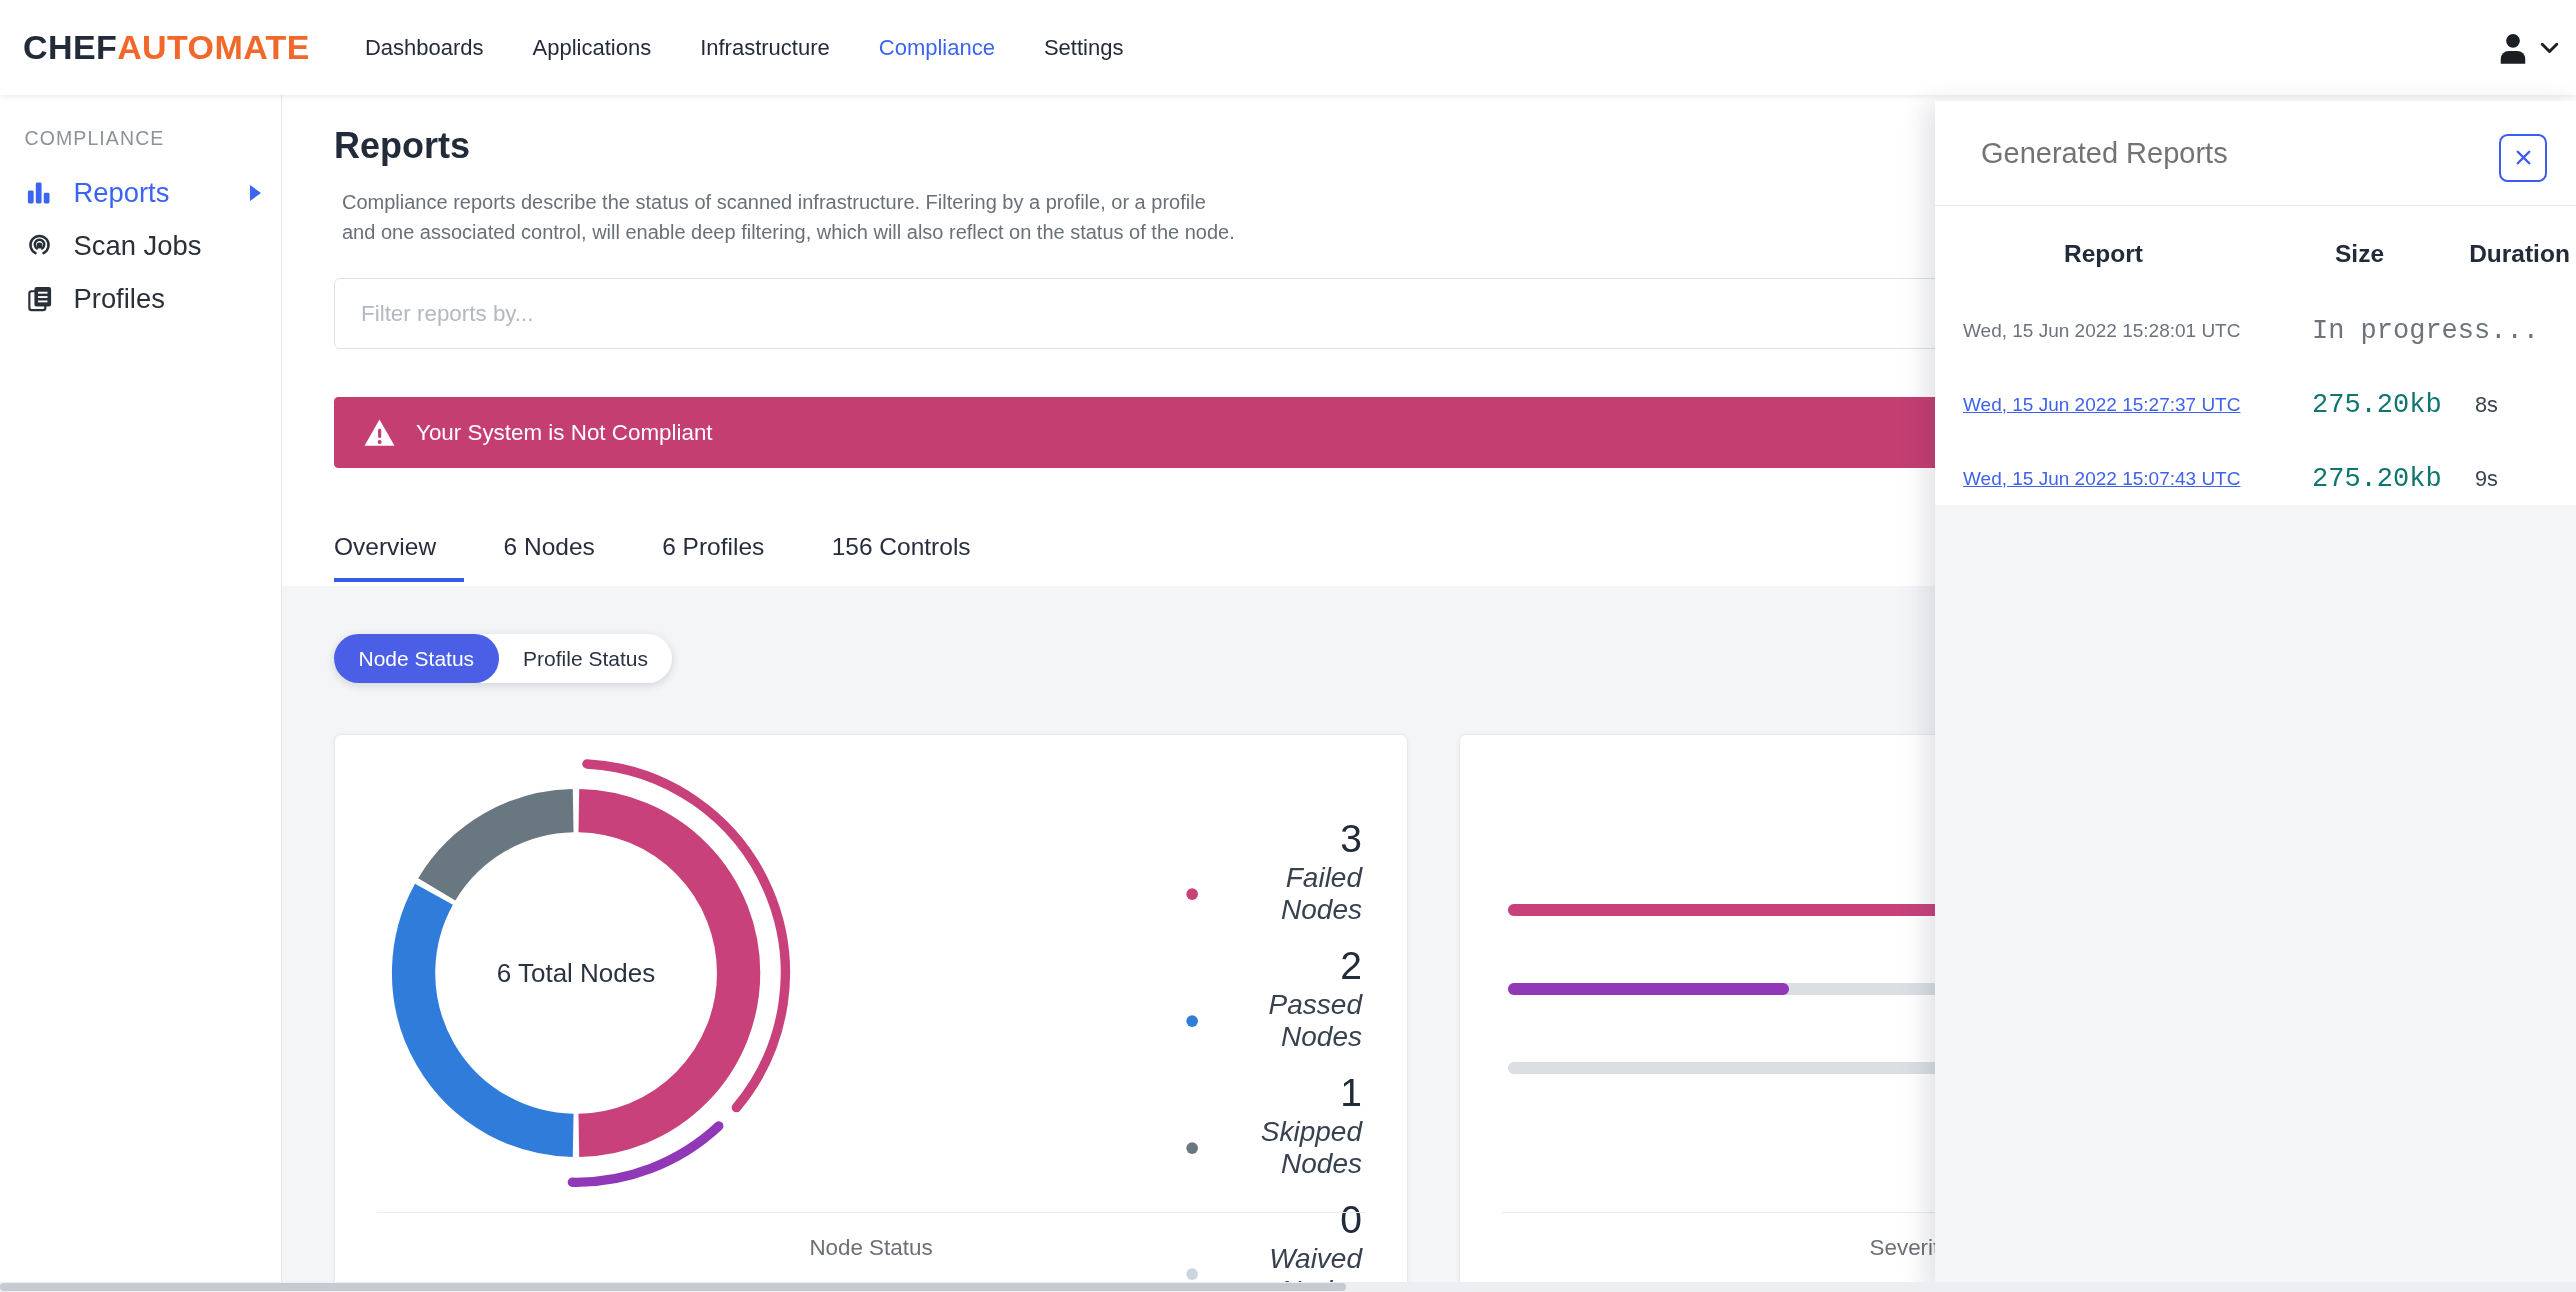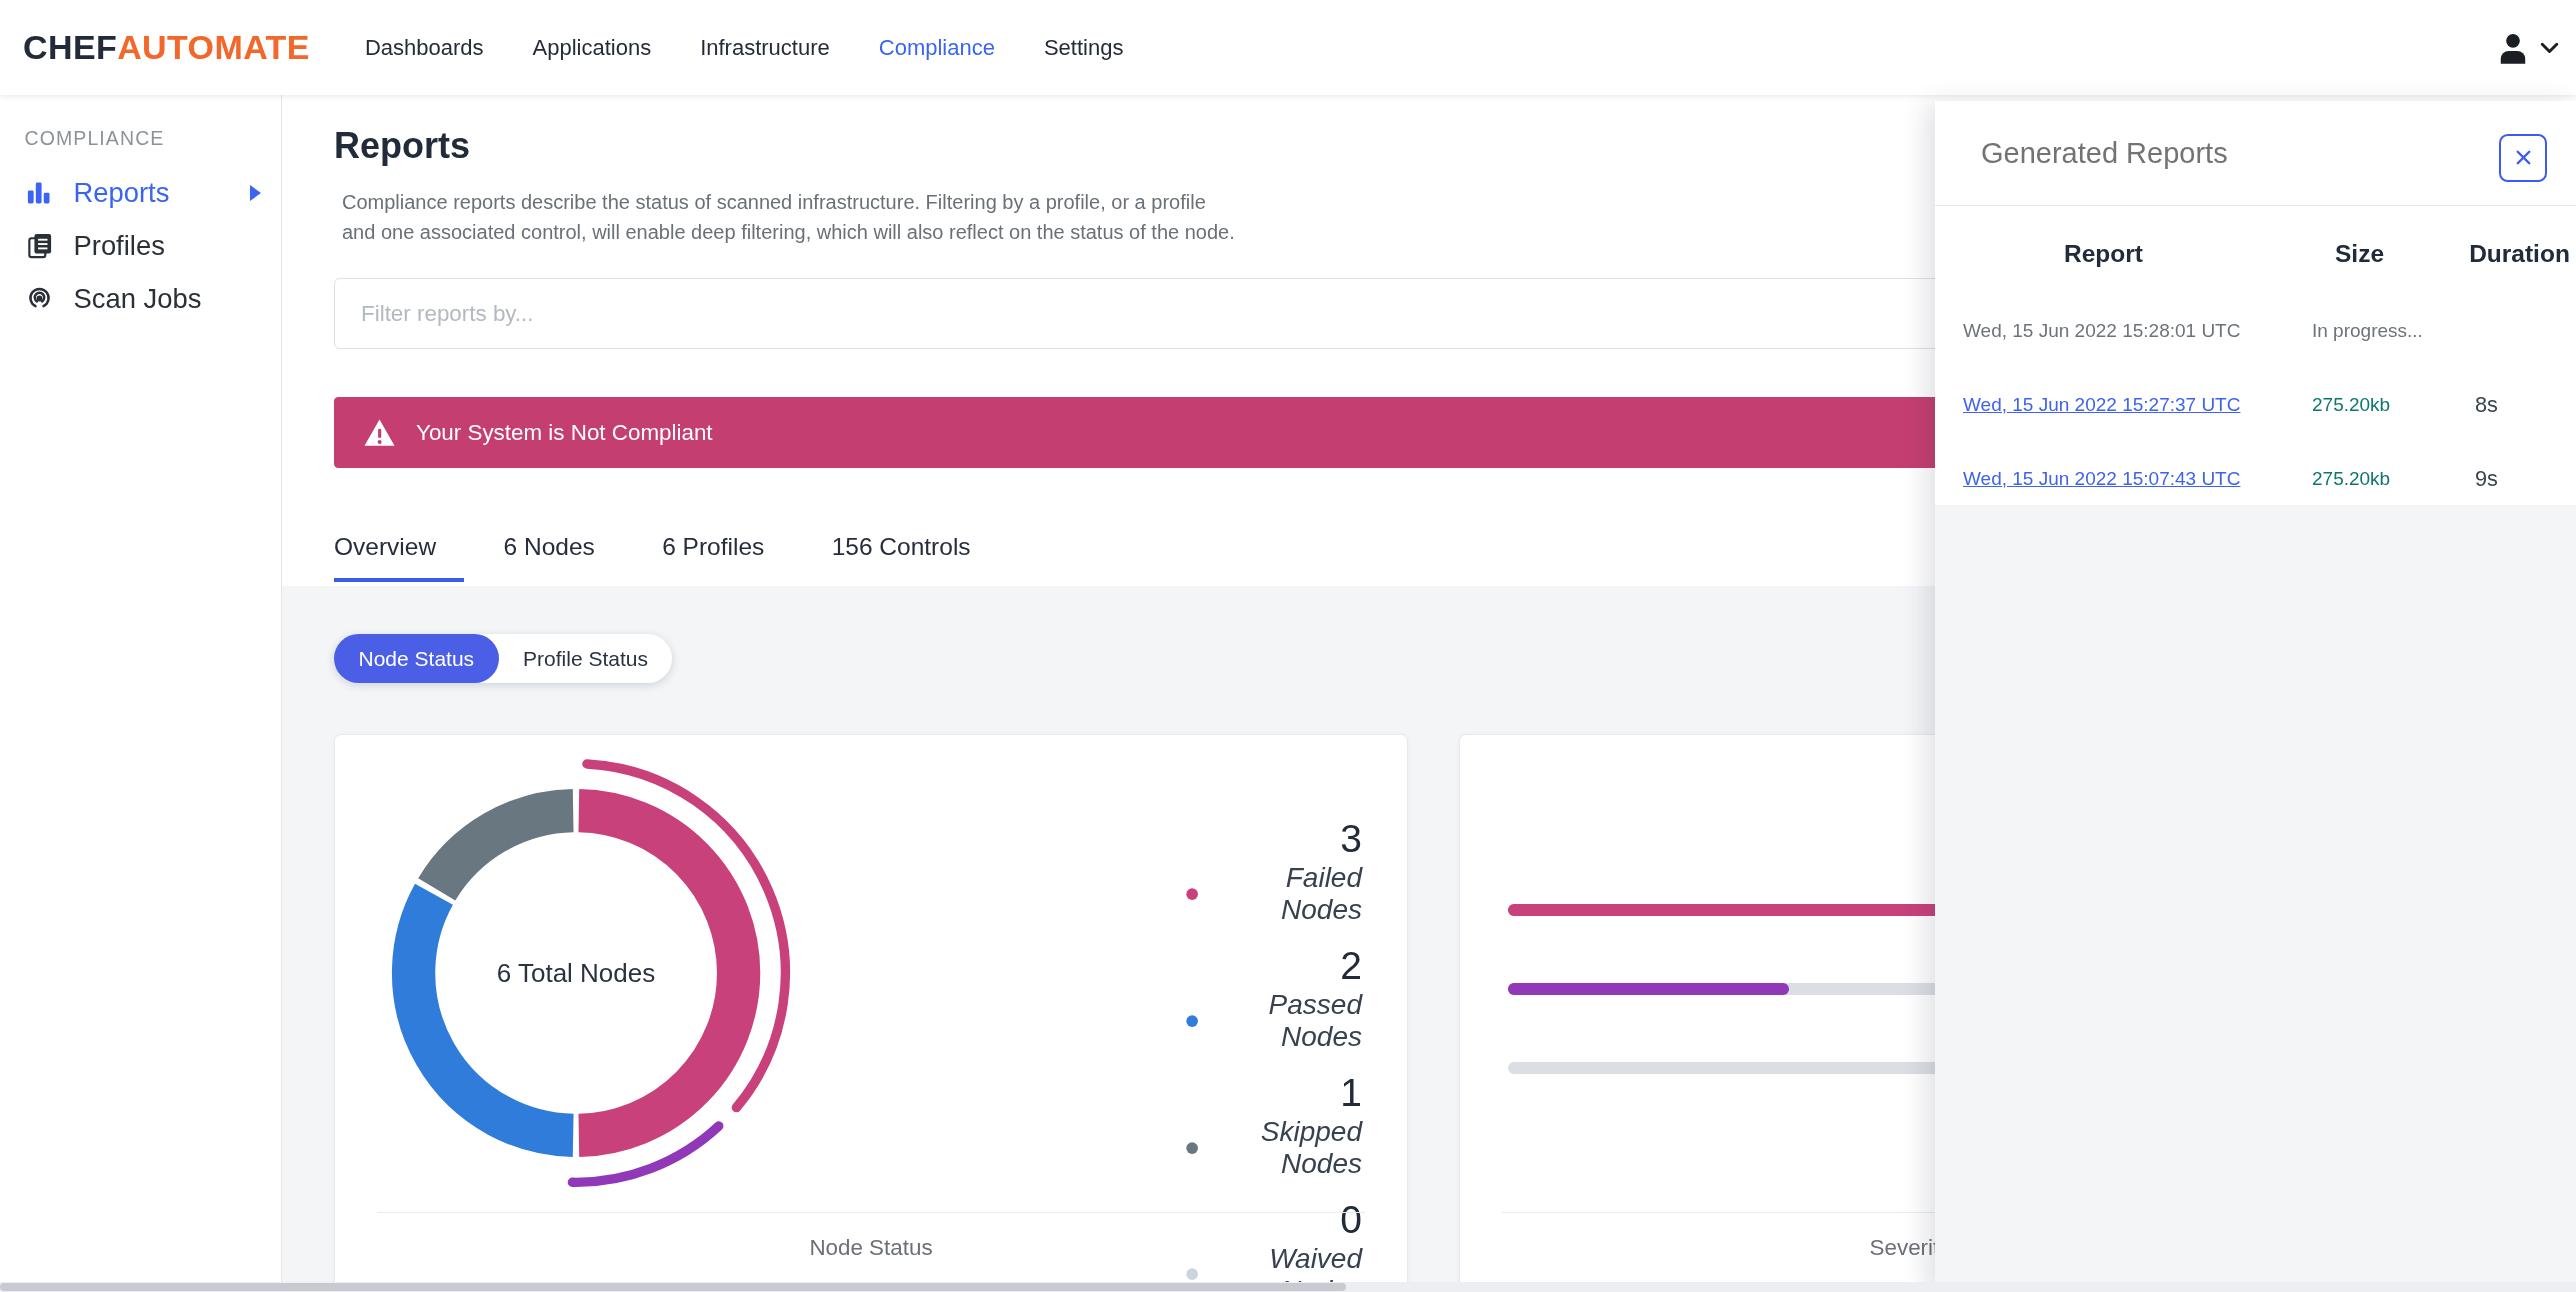--- a/index.html
+++ b/index.html
@@ -81,21 +81,21 @@
   .panel-close{position:absolute;top:32.5px;right:29px;width:48px;height:48px;border:2.2px solid #3d5bf0;
                border-radius:8.7px;background:#fff;display:flex;align-items:center;justify-content:center;
                cursor:pointer;box-sizing:border-box;}
   .panel-divider{position:absolute;top:104px;left:0;right:0;height:1.4px;background:#e6e9ec;}
   .panel-table{position:absolute;top:105px;left:0;right:0;}
   .prow{display:grid;grid-template-columns:321px 191px 129px;align-items:center;margin-left:8px;}
   .prow.head{height:81px;padding-top:7.2px;}
   .prow.head>div{text-align:center;font-size:24.5px;font-weight:bold;color:#222b3a;}
   .prow.body{height:74px;}
   .cell-report{padding-left:20px;font-size:19px;color:#6d737b;white-space:nowrap;}
-  .cell-size{padding-left:48px;font-size:19px;color:#6d737b;white-space:nowrap;}
+  .cell-size{padding-left:48px;font-size:27px;color:#6d737b;white-space:nowrap;font-family:Liberation Mono, monospace;}
   .cell-dur{padding-left:20px;font-size:21.7px;color:#3a4350;}
   .prow.body.done .cell-size{color:#0f766e;}
   .report-link{color:#3f62f0;text-decoration:underline;cursor:pointer;}
 
   
   .hscrollbar{position:absolute;bottom:0;left:0;right:0;height:10px;background:#eceef1;z-index:60;}
   .hscrollbar .thumb{position:absolute;top:1.4px;left:0;width:1346px;height:7.2px;background:#c7cbd1;border-radius:4.3px;}
 </style>
 </head>
 <body>
@@ -136,39 +136,39 @@
             <rect x="4" y="16" width="8" height="18" rx="2"></rect>
             <rect x="15" y="5" width="8" height="29" rx="2"></rect>
             <rect x="26" y="19" width="8" height="15" rx="2"></rect>
           </svg>
       </span>
       <span>Reports</span>
       <span class="side-arrow"></span>
     </div>
     <div class="sidebar-item">
       <span class="sicon">
+        <svg width="29" height="29" viewBox="0 0 40 40" fill="none" stroke="#2a3038" stroke-width="3.4" stroke-linecap="round">
+          <circle cx="20" cy="20" r="4" fill="#2a3038" stroke="none"></circle>
+          <path d="M14.5 30.5 a12.5 12.5 0 1 1 11 0"></path>
+          <path d="M16.5 24 a6.5 6.5 0 1 1 7 0"></path>
+        </svg>
+      </span>
+      <span>Scan Jobs</span>
+    </div>
+    <div class="sidebar-item">
+      <span class="sicon">
         <svg width="29" height="29" viewBox="0 0 40 40">
           <rect x="6" y="10" width="22" height="26" rx="3" fill="none" stroke="#2a3038" stroke-width="3"></rect>
           <rect x="13" y="4" width="23" height="27" rx="3" fill="#2a3038"></rect>
           <line x1="18" y1="12" x2="31" y2="12" stroke="#fff" stroke-width="2.6"></line>
           <line x1="18" y1="18" x2="31" y2="18" stroke="#fff" stroke-width="2.6"></line>
           <line x1="18" y1="24" x2="31" y2="24" stroke="#fff" stroke-width="2.6"></line>
         </svg>
       </span>
       <span>Profiles</span>
-    </div>
-    <div class="sidebar-item">
-      <span class="sicon">
-        <svg width="29" height="29" viewBox="0 0 40 40" fill="none" stroke="#2a3038" stroke-width="3.4" stroke-linecap="round">
-          <circle cx="20" cy="20" r="4" fill="#2a3038" stroke="none"></circle>
-          <path d="M14.5 30.5 a12.5 12.5 0 1 1 11 0"></path>
-          <path d="M16.5 24 a6.5 6.5 0 1 1 7 0"></path>
-        </svg>
-      </span>
-      <span>Scan Jobs</span>
     </div>
   </aside>
 
   <main class="main">
     <div class="gray-bg"></div>
 
     <h1 class="page-title">Reports</h1>
     <p class="desc">Compliance reports describe the status of scanned infrastructure. Filtering by a profile, or a profile and one associated control, will enable deep filtering, which will also reflect on the status of the node.</p>
 
     <input class="filter-input" type="text" placeholder="Filter reports by..." style="">

